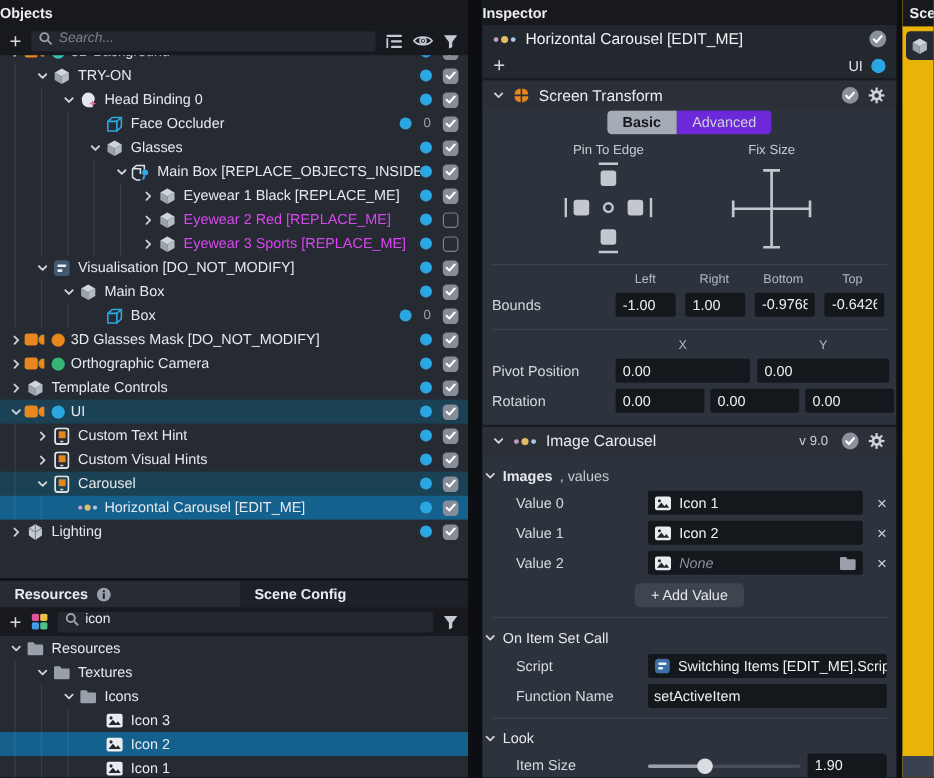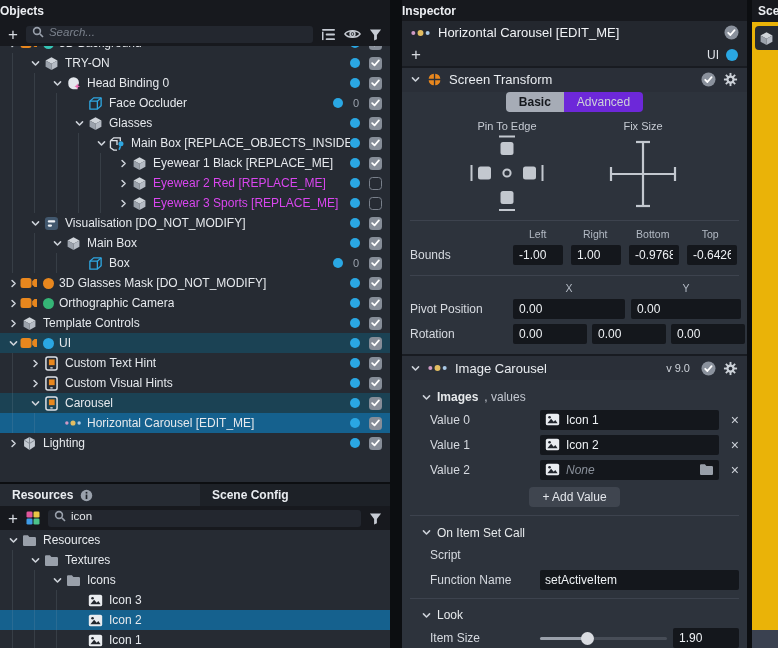--- a/index.html
+++ b/index.html
@@ -62,21 +62,21 @@
 .strow{display:flex;align-items:center;padding:0 4px 0 8px;height:20px;margin-top:5px}
 .strow.lblrow{height:13px;margin-top:6px;font-size:10.5px;color:#b3bac4}
 .flabel{flex:0 0 103px;font-size:12px;color:#d6dae0}
 .c50{width:50px;margin-right:8px;text-align:center}
 .cx{width:112px;margin-right:6px;text-align:center}
 .cy{width:110px;text-align:center}
 .inp{background:#14171c;border:none;border-radius:2px;height:20px;color:#eef1f4;font-size:12px;padding:0 6px;outline:none;font-family:inherit}
 .w50{width:50px;margin-right:8px}
 .w112{width:112px;margin-right:6px}
 .w74{width:74px;margin-right:5px}
-.grphead{display:flex;align-items:center;gap:6px;padding-left:20px;margin-top:9px;font-size:12px;color:#e6e9eb;height:16px}
+.grphead{display:flex;align-items:center;gap:6px;padding-left:2px;margin-top:9px;font-size:12px;color:#e6e9eb;height:16px}
 .grphead .gt{color:#e6e9eb}
 .gsuffix{color:#c3c8d0}
 .icrow{display:flex;align-items:center;height:20px;margin-top:5px;padding:0 8px 0 28px}
 .iclabel{flex:0 0 110px;font-size:12px;color:#d6dae0}
 .vbox{width:180px;height:20px;background:#14171c;border-radius:2px;display:flex;align-items:center;padding:0 5px;gap:6px;font-size:12px;color:#eef1f4;overflow:hidden;white-space:nowrap}
 .vbox .none{font-style:italic;color:#8a919b}
 .vbox .fold{margin-left:auto}
 .wide{width:202px}
 .xbtn{margin-left:12px;color:#cdd2d9;font-size:14px;line-height:1}
 .addbtn{align-self:center;margin-top:7px;background:#3f454f;border-radius:4px;padding:3px 13px;font-size:12px;color:#e3e6eb}
@@ -1006,20 +1006,30 @@
   <div class="grphead">
     <span class="tico">
         <svg width="9" height="9" viewBox="0 0 10 10">
           <path d="M1.6 3.2 5 6.6 8.4 3.2" stroke="#cdd2d9" stroke-width="1.7" fill="none" stroke-linecap="round" stroke-linejoin="round"></path>
         </svg>
       </span>
     <span class="gt">On Item Set Call</span>
   </div>
   <div class="icrow">
     <span class="iclabel">Script</span>
+    <span class="vbox wide">
+      <span class="tico">
+          <svg width="14" height="14" viewBox="0 0 16 16">
+            <rect x="1" y="1" width="14" height="14" rx="3.5" fill="#3d6ea5"></rect>
+            <rect x="4" y="4.6" width="8" height="2.4" rx="1.2" fill="#eef1f5"></rect>
+            <rect x="4" y="9" width="4.6" height="2.4" rx="1.2" fill="#eef1f5"></rect>
+          </svg>
+        </span>
+      <span>Switching Items [EDIT_ME].Scrip</span>
+    </span>
   </div>
   <div class="icrow">
     <span class="iclabel">Function Name</span>
     <span class="vbox wide">
       <span>setActiveItem</span>
     </span>
   </div>
 
   <div class="hr" style="margin-top:8px"></div>
   <div class="grphead">

